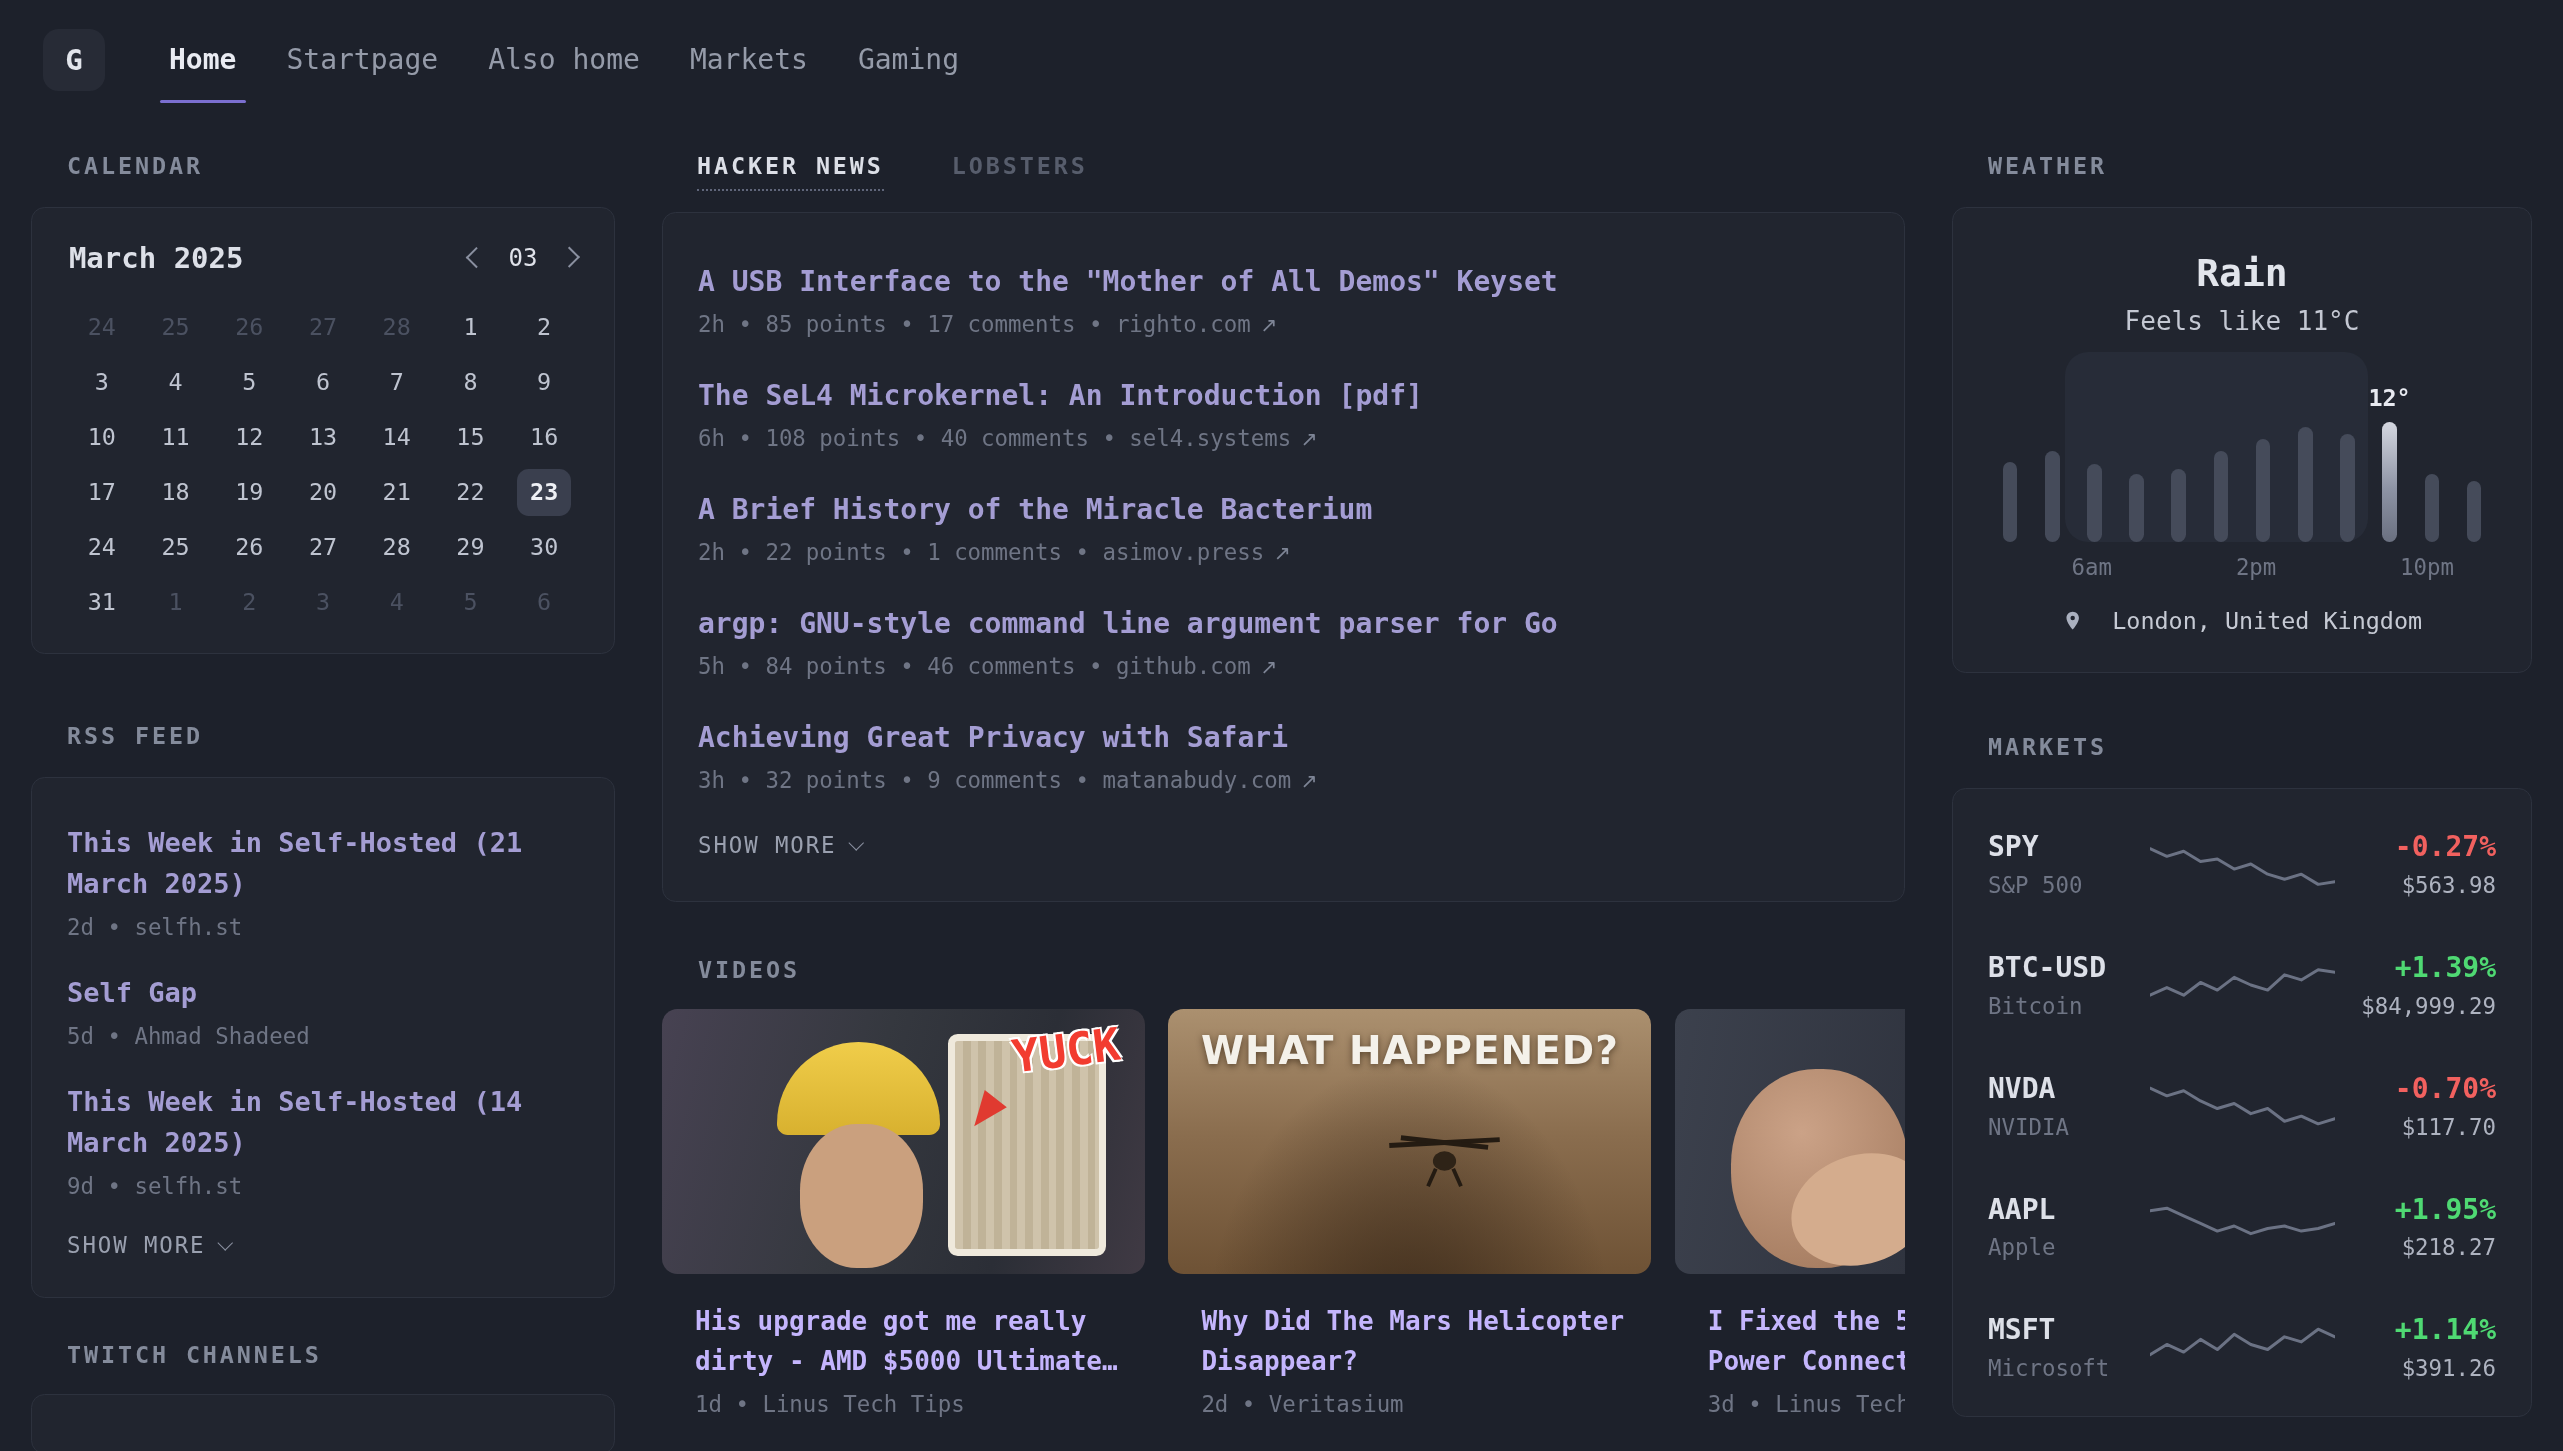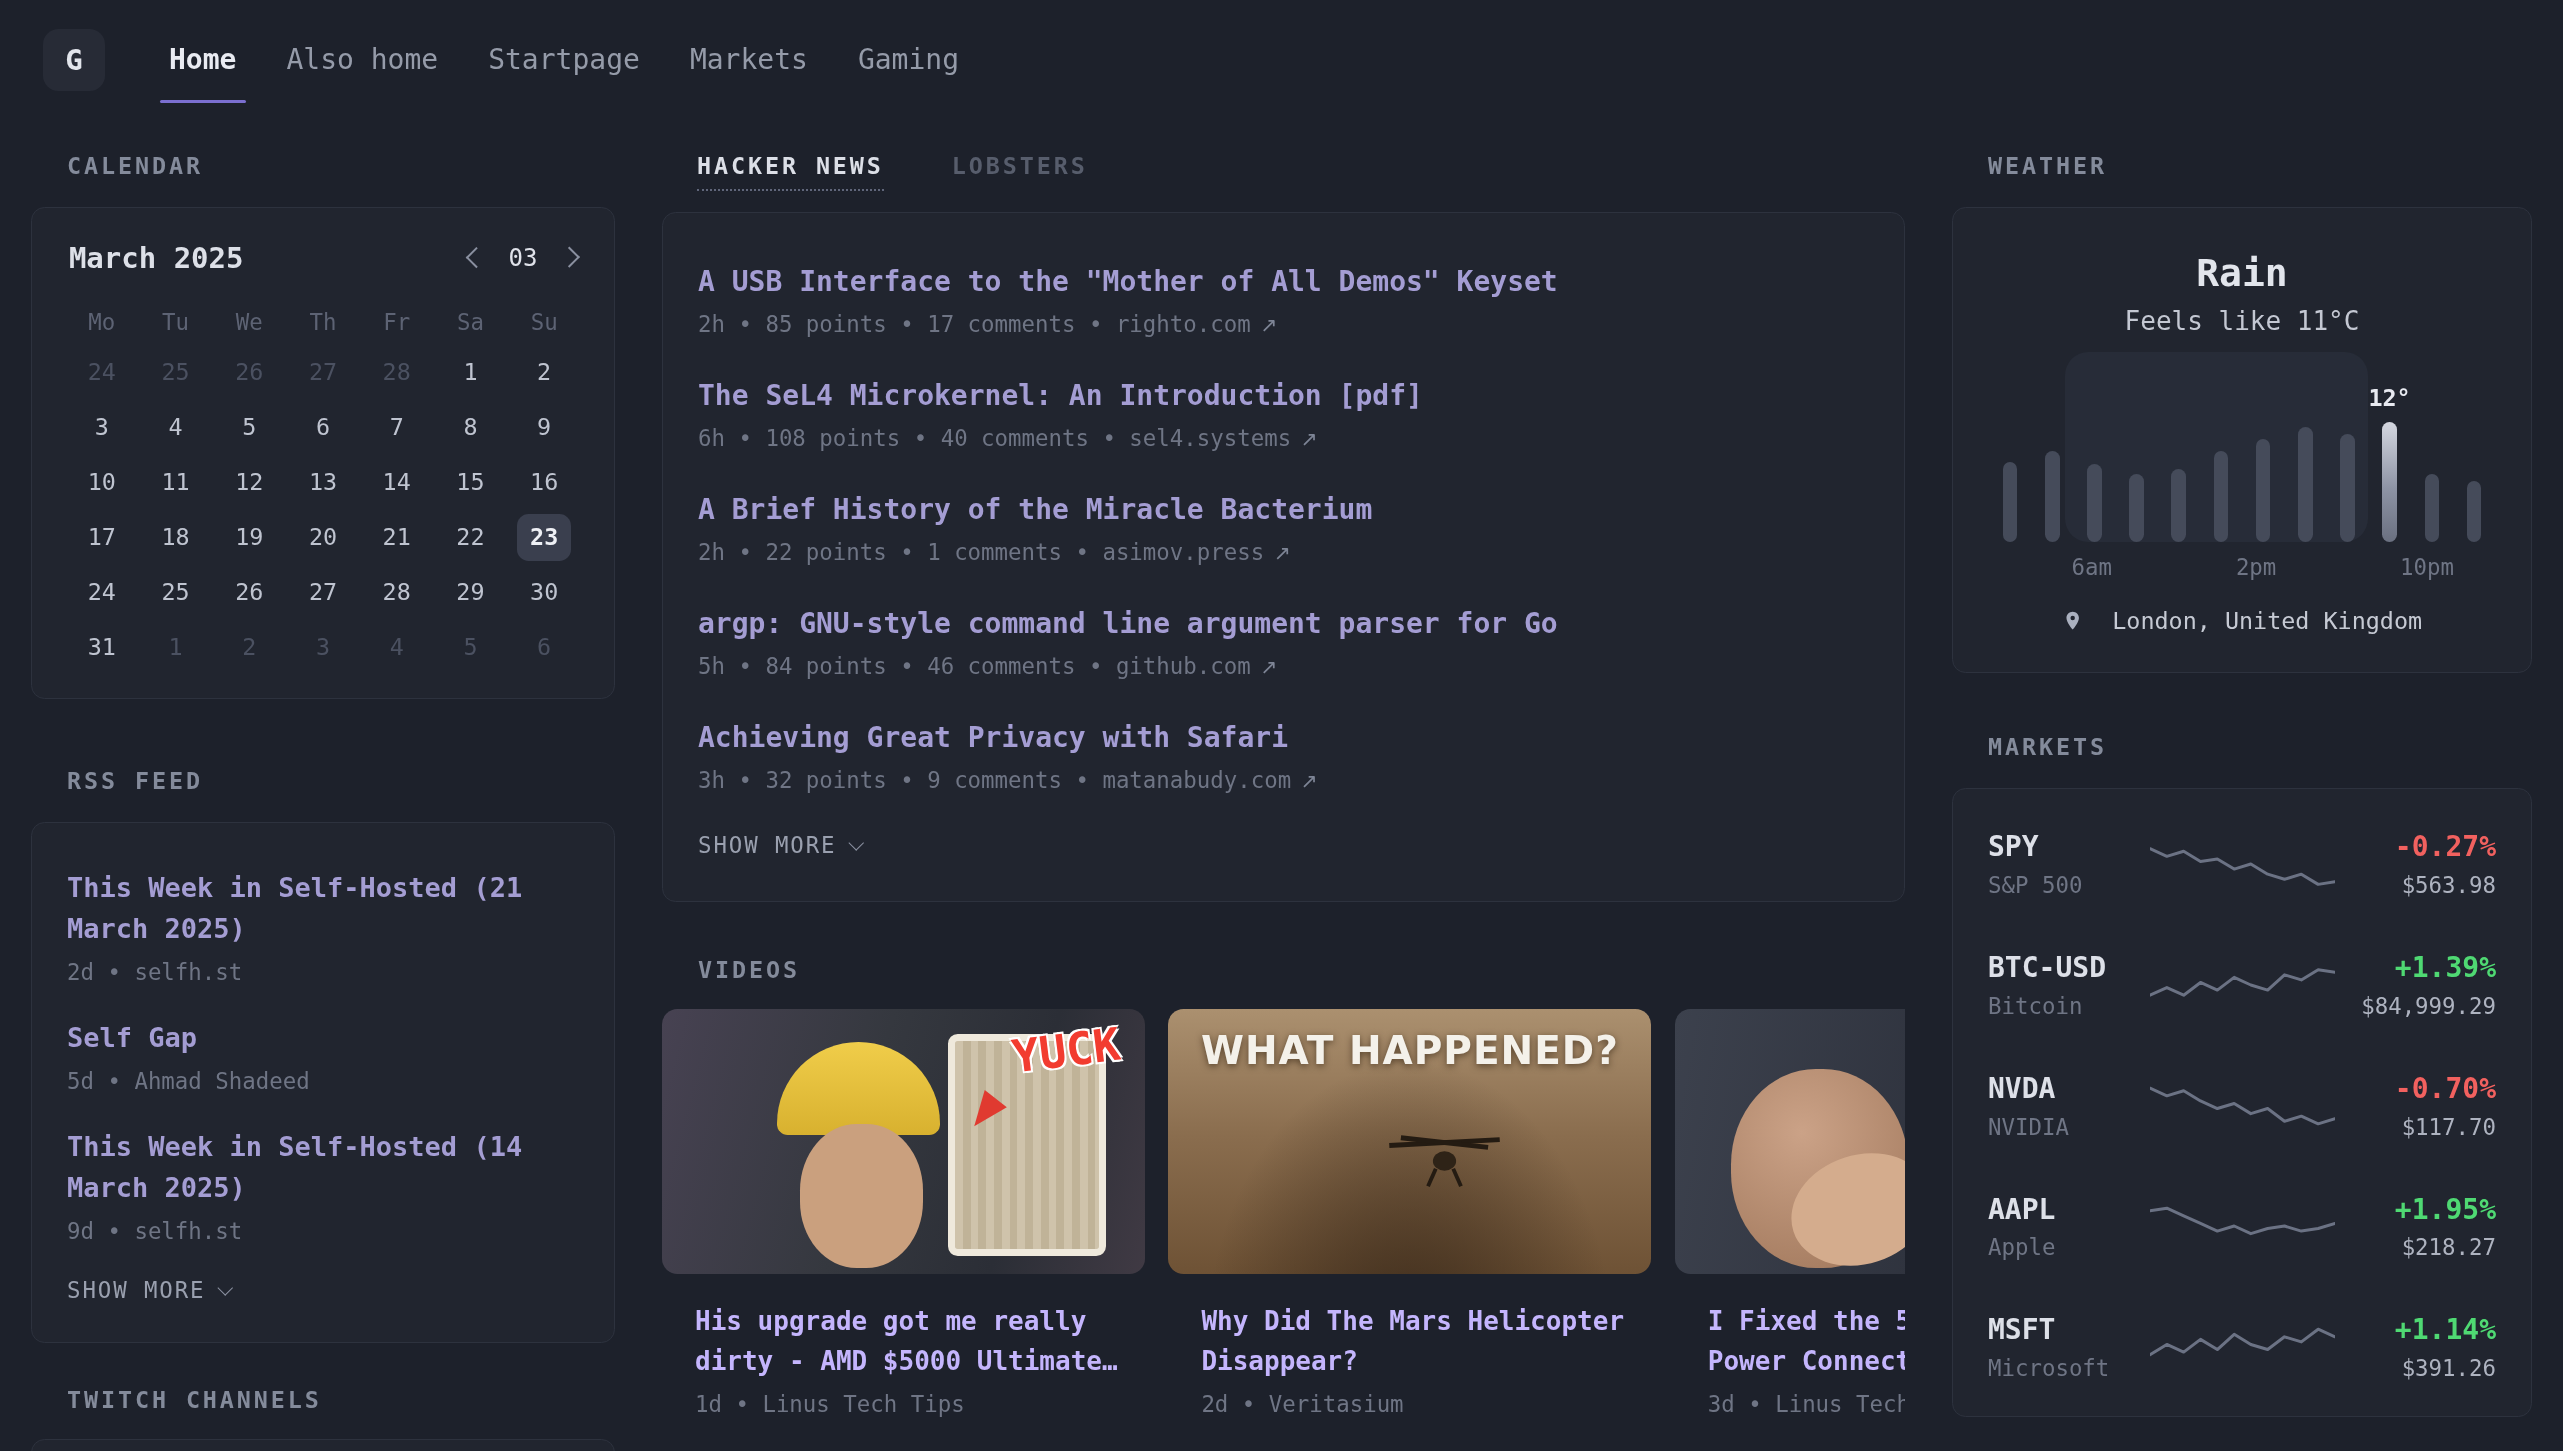--- a/index.html
+++ b/index.html
@@ -126,50 +126,41 @@
 </style>
 </head>
 <body>
 
 <div class="page">
 
   <header class="navbar">
     <div class="logo">G</div>
     <nav class="nav">
       <a class="nav-item active">Home</a>
+      <a class="nav-item">Startpage</a>
       <a class="nav-item">Also home</a>
-      <a class="nav-item">Startpage</a>
       <a class="nav-item">Markets</a>
       <a class="nav-item">Gaming</a>
     </nav>
   </header>
 
   <main class="columns">
 
     <section class="col-left">
       <h2 class="sec-h">CALENDAR</h2>
 
       <div class="card cal-card">
         <div class="cal-top">
           <div class="cal-title">March 2025</div>
           <div class="cal-nav">
             <span class="chev chev-left"></span>
             <span class="cal-month-num">03</span>
             <span class="chev chev-right"></span>
           </div>
         </div>
-        <div class="cal-weekdays" id="cal-weekdays">
-            <span>Mo</span>
-            <span>Tu</span>
-            <span>We</span>
-            <span>Th</span>
-            <span>Fr</span>
-            <span>Sa</span>
-            <span>Su</span>
-          </div>
         <div class="cal-grid" id="cal-grid">
             <div class="cal-cell dim">
               <span>24</span>
             </div>
             <div class="cal-cell dim">
               <span>25</span>
             </div>
             <div class="cal-cell dim">
               <span>26</span>
             </div>

